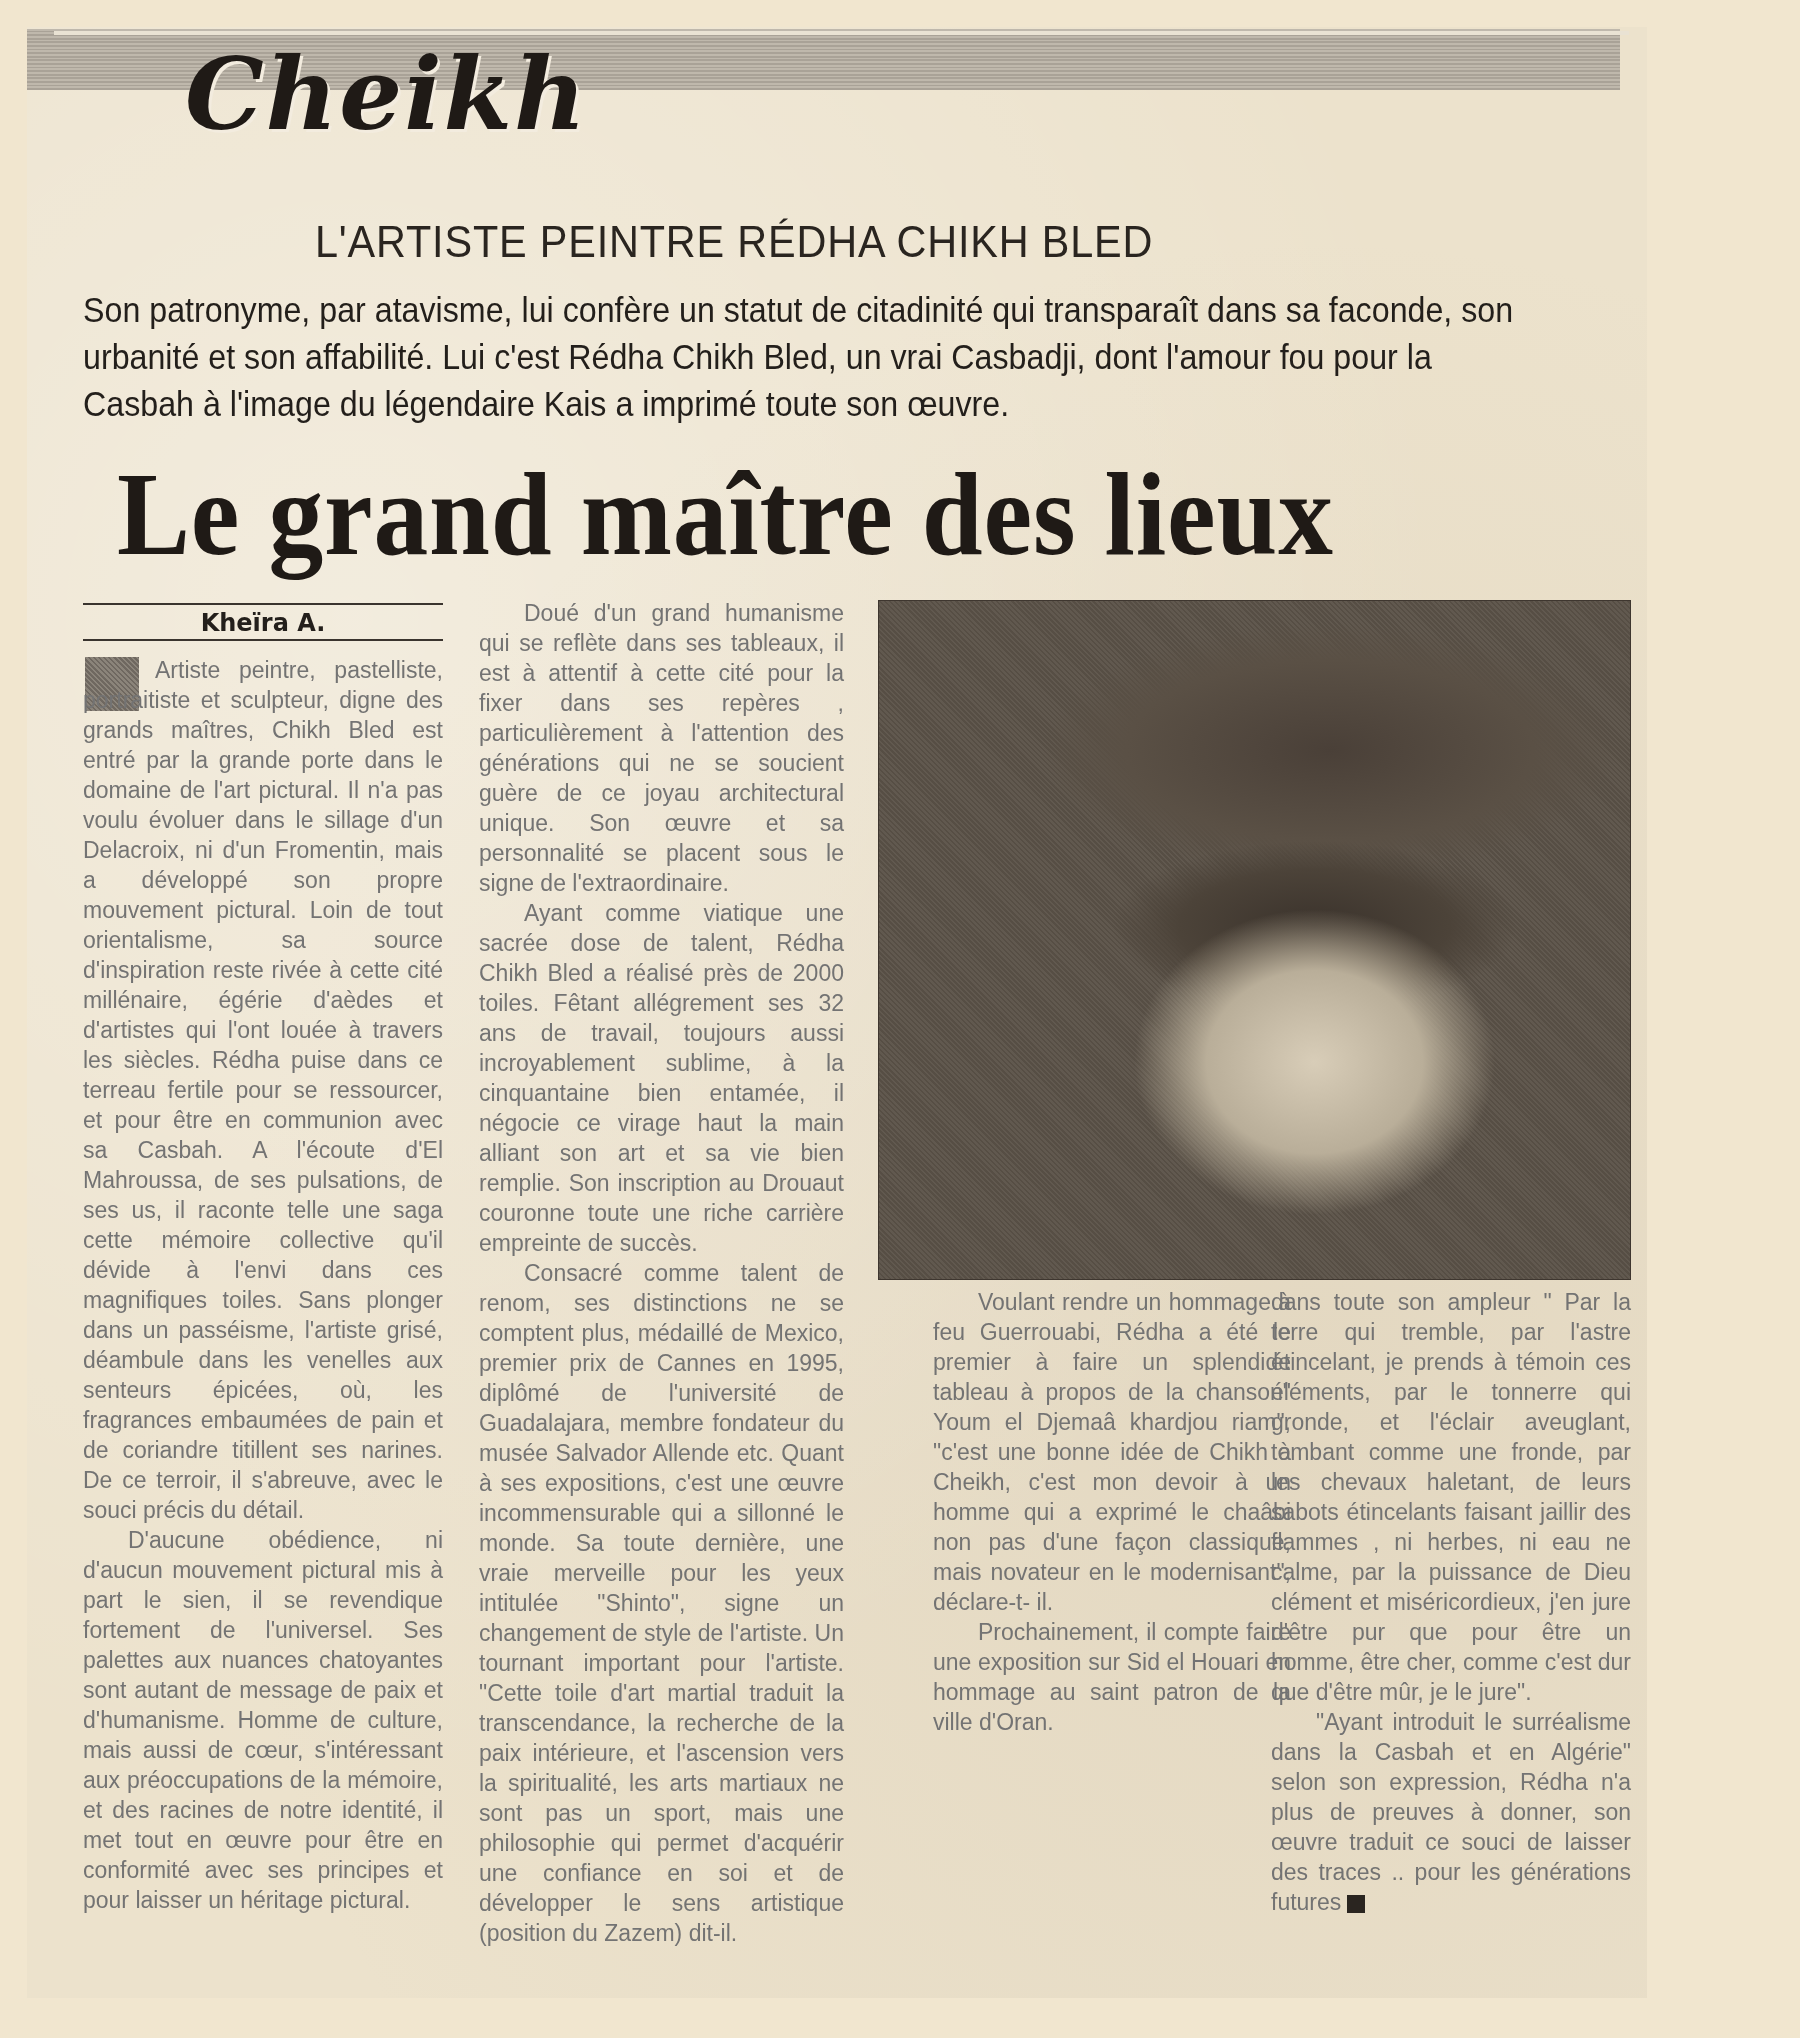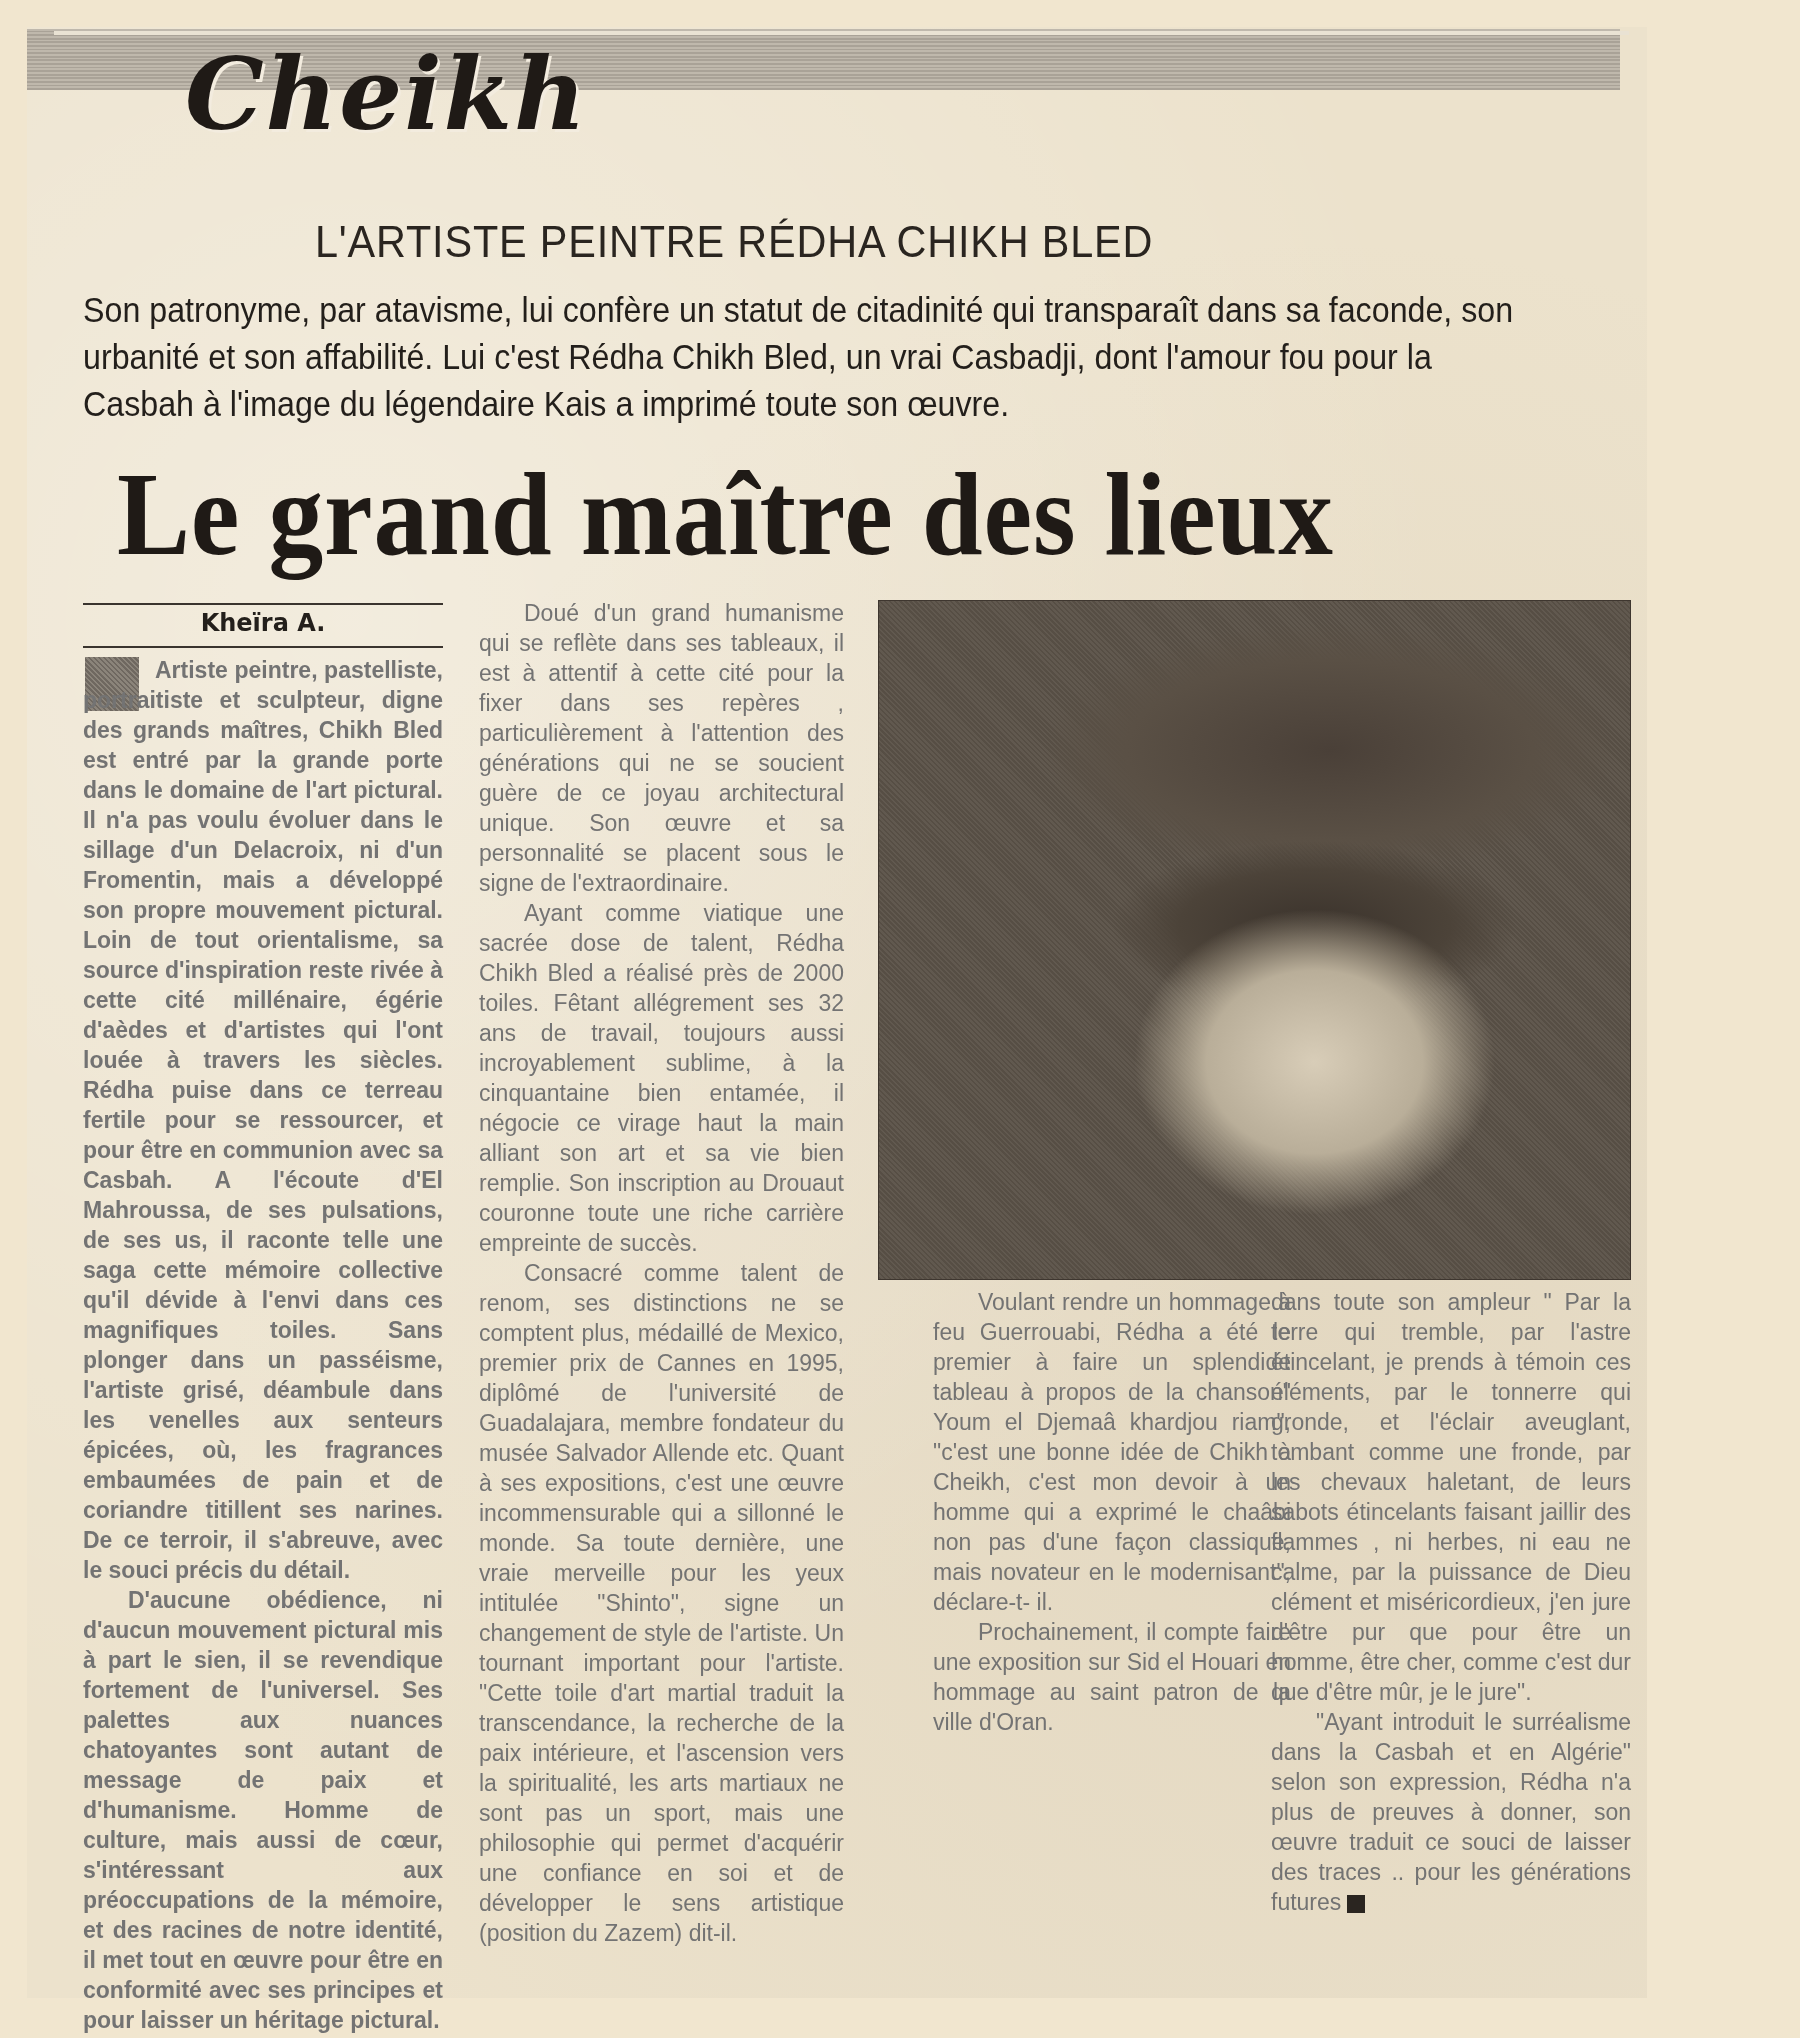--- a/index.html
+++ b/index.html
@@ -41,39 +41,39 @@
     font-size: 35px; line-height: 47px; color: #231f1b;
     transform: scaleX(0.92); transform-origin: left;
   }
   .headline {
     position: absolute; left: 117px; top: 455px;
     font-family: "Liberation Serif", serif; font-weight: bold;
     font-size: 119px; color: #1f1a16; letter-spacing: 0.9px;
     transform: scaleX(0.92); transform-origin: left; line-height: 1;
   }
   .byline-box {
-    position: absolute; left: 83px; top: 603px; width: 360px; height: 45px;
+    position: absolute; left: 83px; top: 603px; width: 360px; height: 38px;
     border-top: 2.7px solid #3a342e; border-bottom: 2.7px solid #3a342e;
     text-align: center;
   }
   .byline {
     font-family: "DejaVu Sans", sans-serif; font-weight: bold; font-size: 24px;
     line-height: 36px; color: #231f1b;
   }
   .dropcap {
     position: absolute; left: 85px; top: 657px; width: 54px; height: 54px;
     background: repeating-linear-gradient(45deg, #6f6860 0 1.8px, #8b847a 1.8px 3.6px);
   }
   .col {
     position: absolute; font-size: 23px; line-height: 30px; color: #737373;
     text-align: justify; hyphens: none;
   }
   .col p { text-indent: 0; }
   .col p.indent { text-indent: 45px; }
-  .col1 { left: 83px; top: 655px; width: 360px; font-weight: bold; }
+  .col1 { left: 83px; top: 655px; width: 360px; }
   .col2 { left: 479px; top: 598px; width: 365px; }
   .col3 { left: 933px; top: 1287px; width: 358px; }
   .col4 { left: 1271px; top: 1287px; width: 360px; }
   .photo {
     position: absolute; left: 878px; top: 600px; width: 753px; height: 680px;
     background:
       radial-gradient(ellipse 32% 30% at 58% 68%, #d8cdb8 0%, #b9ae99 45%, transparent 75%),
       radial-gradient(ellipse 30% 14% at 58% 48%, #3b332c 0%, #4c4339 60%, transparent 90%),
       radial-gradient(ellipse 45% 22% at 60% 22%, #4a4038 0%, #5a5045 60%, transparent 85%),
       repeating-linear-gradient(45deg, rgba(0,0,0,0.05) 0 1.8px, rgba(255,255,255,0.04) 1.8px 3.6px),

